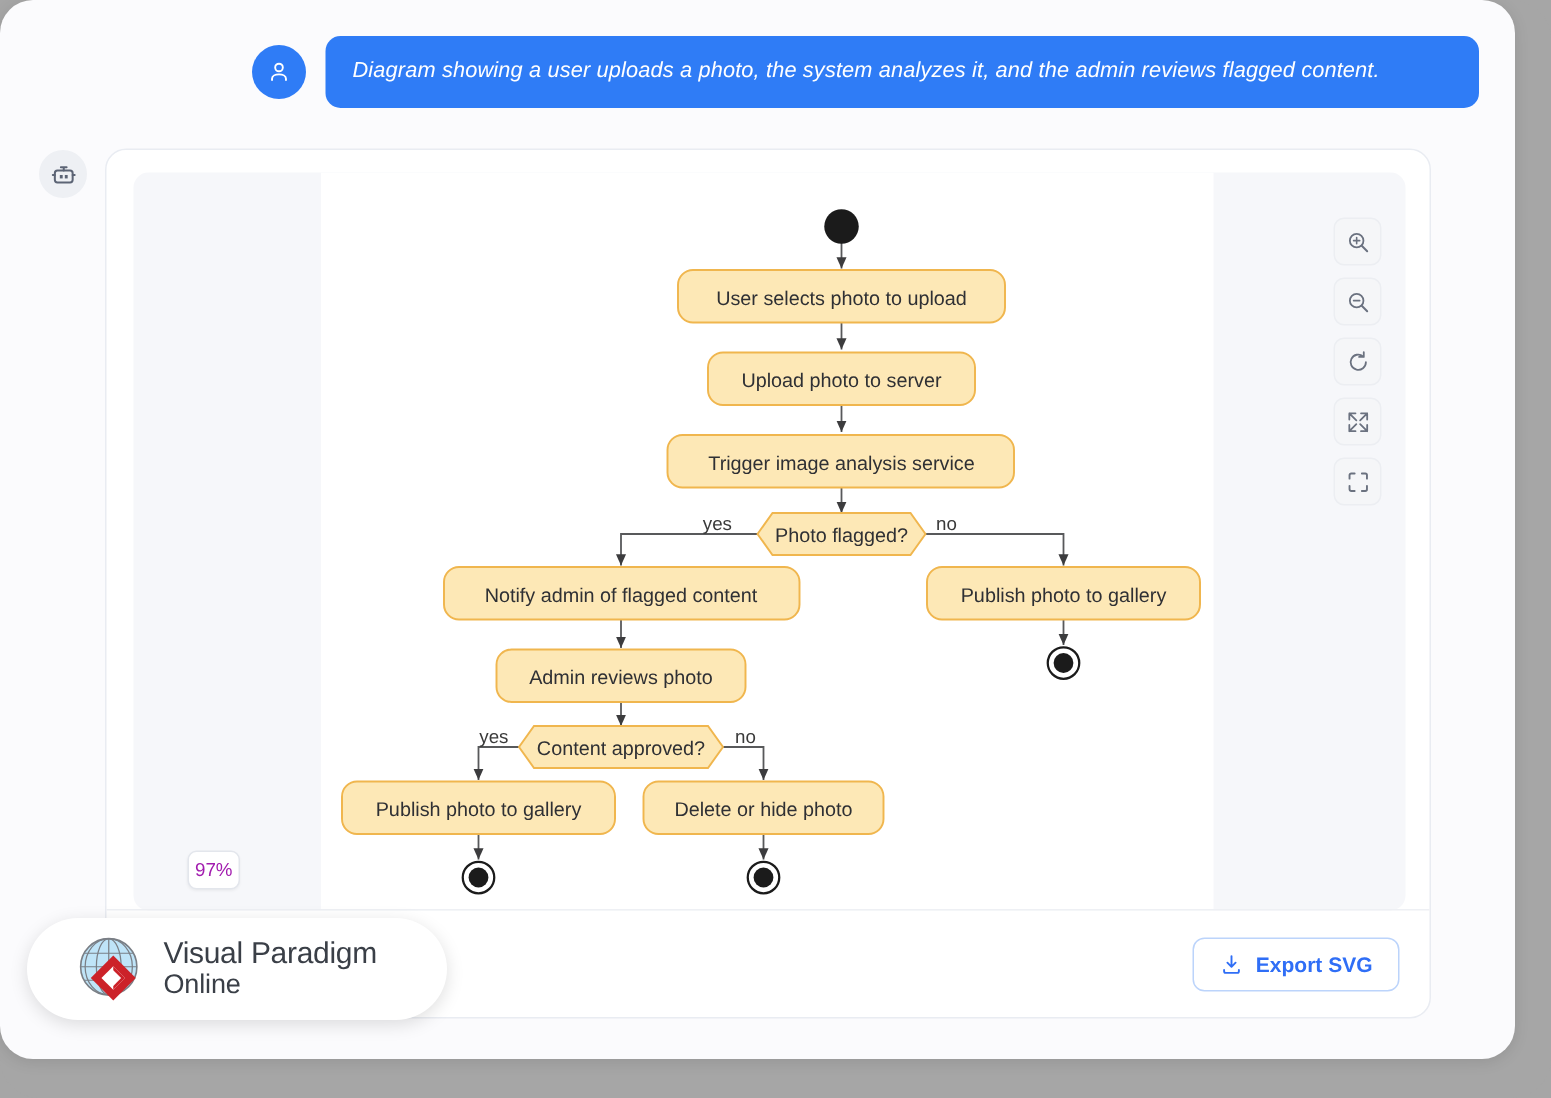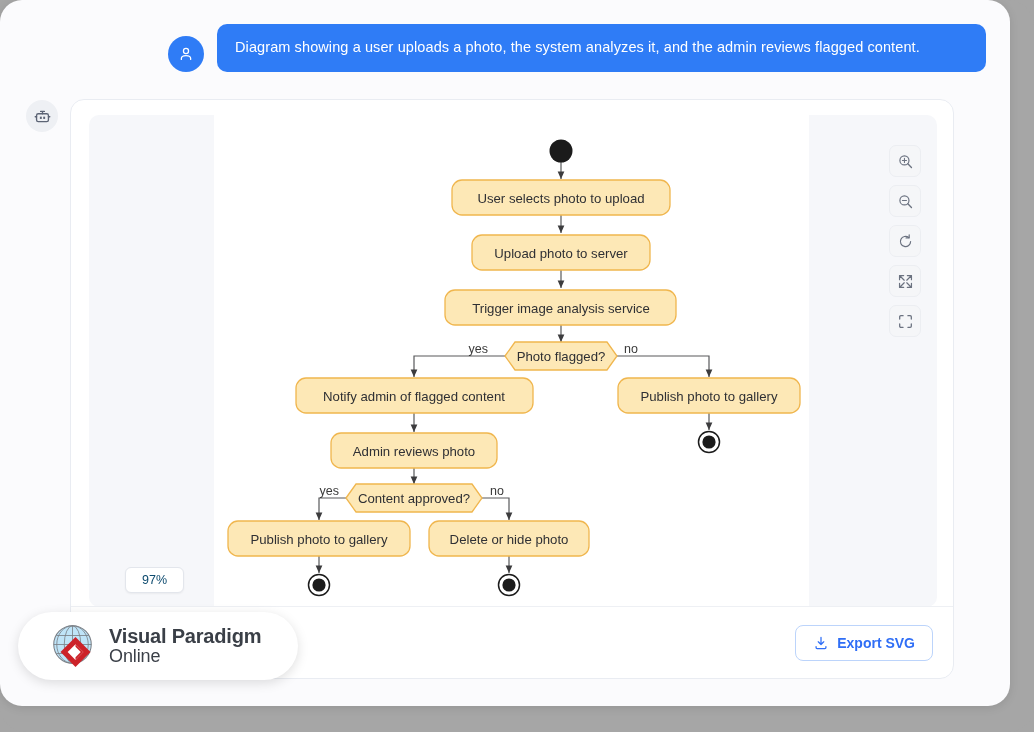--- a/index.html
+++ b/index.html
@@ -28,22 +28,23 @@
     box-shadow: 0 2px 10px rgba(0,0,0,0.10);
     overflow: hidden;
   }
 
   
   #chat-row {
     position: absolute;
     left: 168px; top: 24px;
     width: 818px;
     display: flex;
-    align-items: flex-end;
+    align-items: center;
     gap: 13px;
+    font-style: italic;
   }
   #user-avatar {
     flex: 0 0 auto;
     width: 36px; height: 36px;
     border-radius: 50%;
     background: #2f7cf6;
     display: flex; align-items: center; justify-content: center;
   }
   #chat-bubble {
     flex: 1 1 auto;
@@ -93,23 +94,23 @@
   }
   #diagram-svg { display: block; }
 
   
   #zoom-badge {
     position: absolute;
     left: 36px; bottom: 14px;
     background: #ffffff;
     border: 1px solid #e3e6ec;
     border-radius: 6px;
-    padding: 5px 16px;
+    padding: 5px 4px;
     font-size: 12.5px;
-    color: #0c4a6e;
+    color: #a21caf;
     box-shadow: 0 1px 2px rgba(0,0,0,0.05);
   }
 
   
   #diagram-toolbar {
     position: absolute;
     right: 16px; top: 30px;
     display: flex;
     flex-direction: column;
     gap: 8px;
@@ -153,21 +154,21 @@
     background: #ffffff;
     border-radius: 34px;
     box-shadow: 0 3px 12px rgba(0,0,0,0.13);
     display: flex; align-items: center;
     padding-left: 32px;
     gap: 11px;
     z-index: 5;
   }
   #vp-logo-text { line-height: 1.04; }
   #vp-name {
-    font-size: 20px; font-weight: bold;
+    font-size: 20px; font-weight: normal;
     color: #3a3f47; letter-spacing: -0.2px;
   }
   #vp-sub {
     font-size: 18px; font-weight: normal;
     color: #3a3f47; letter-spacing: -0.1px;
   }
 
   
   .node-text {
     font-family: "Liberation Sans", sans-serif;

